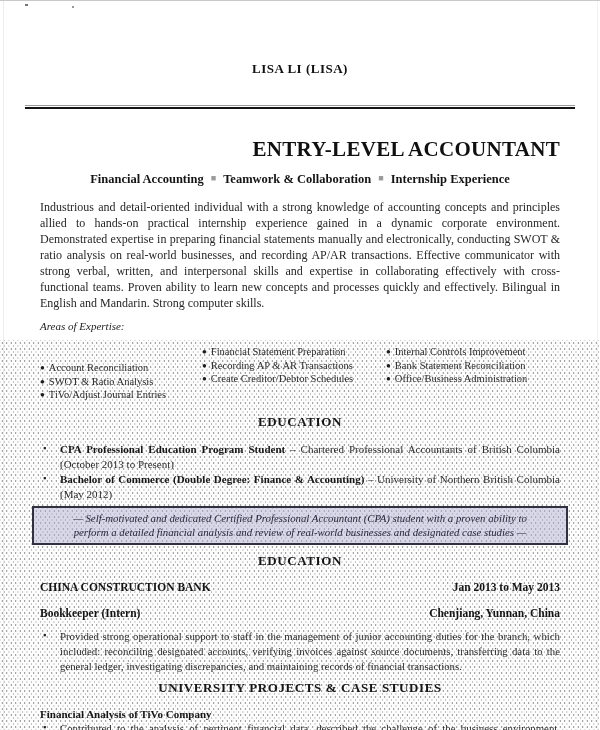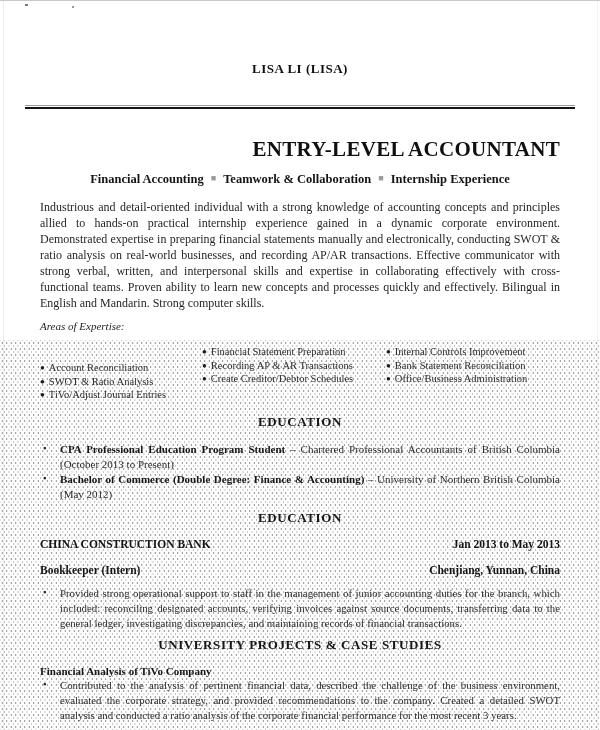--- a/index.html
+++ b/index.html
@@ -142,20 +142,21 @@
 
     <ul class="edu-list">
       <li class="edu-item">
         <span class="sq-bullet">▪</span><span class="edu-bold">CPA Professional Education Program Student</span><span> – Chartered Professional Accountants of British Columbia (October 2013 to Present)</span>
       </li>
       <li class="edu-item">
         <span class="sq-bullet">▪</span><span class="edu-bold">Bachelor of Commerce (Double Degree: Finance &amp; Accounting)</span><span> – University of Northern British Columbia (May 2012)</span>
       </li>
     </ul>
 
+    <div class="quote-box">— Self-motivated and dedicated Certified Professional Accountant (CPA) student with a proven ability to perform a detailed financial analysis and review of real-world businesses and designated case studies —</div>
 
     <div class="section-heading h-int">EDUCATION</div>
 
     <div class="int-header">
       <div class="int-row">
         <span>CHINA CONSTRUCTION BANK</span>
         <span>Jan 2013 to May 2013</span>
       </div>
       <div class="int-row">
         <span>Bookkeeper (Intern)</span>

